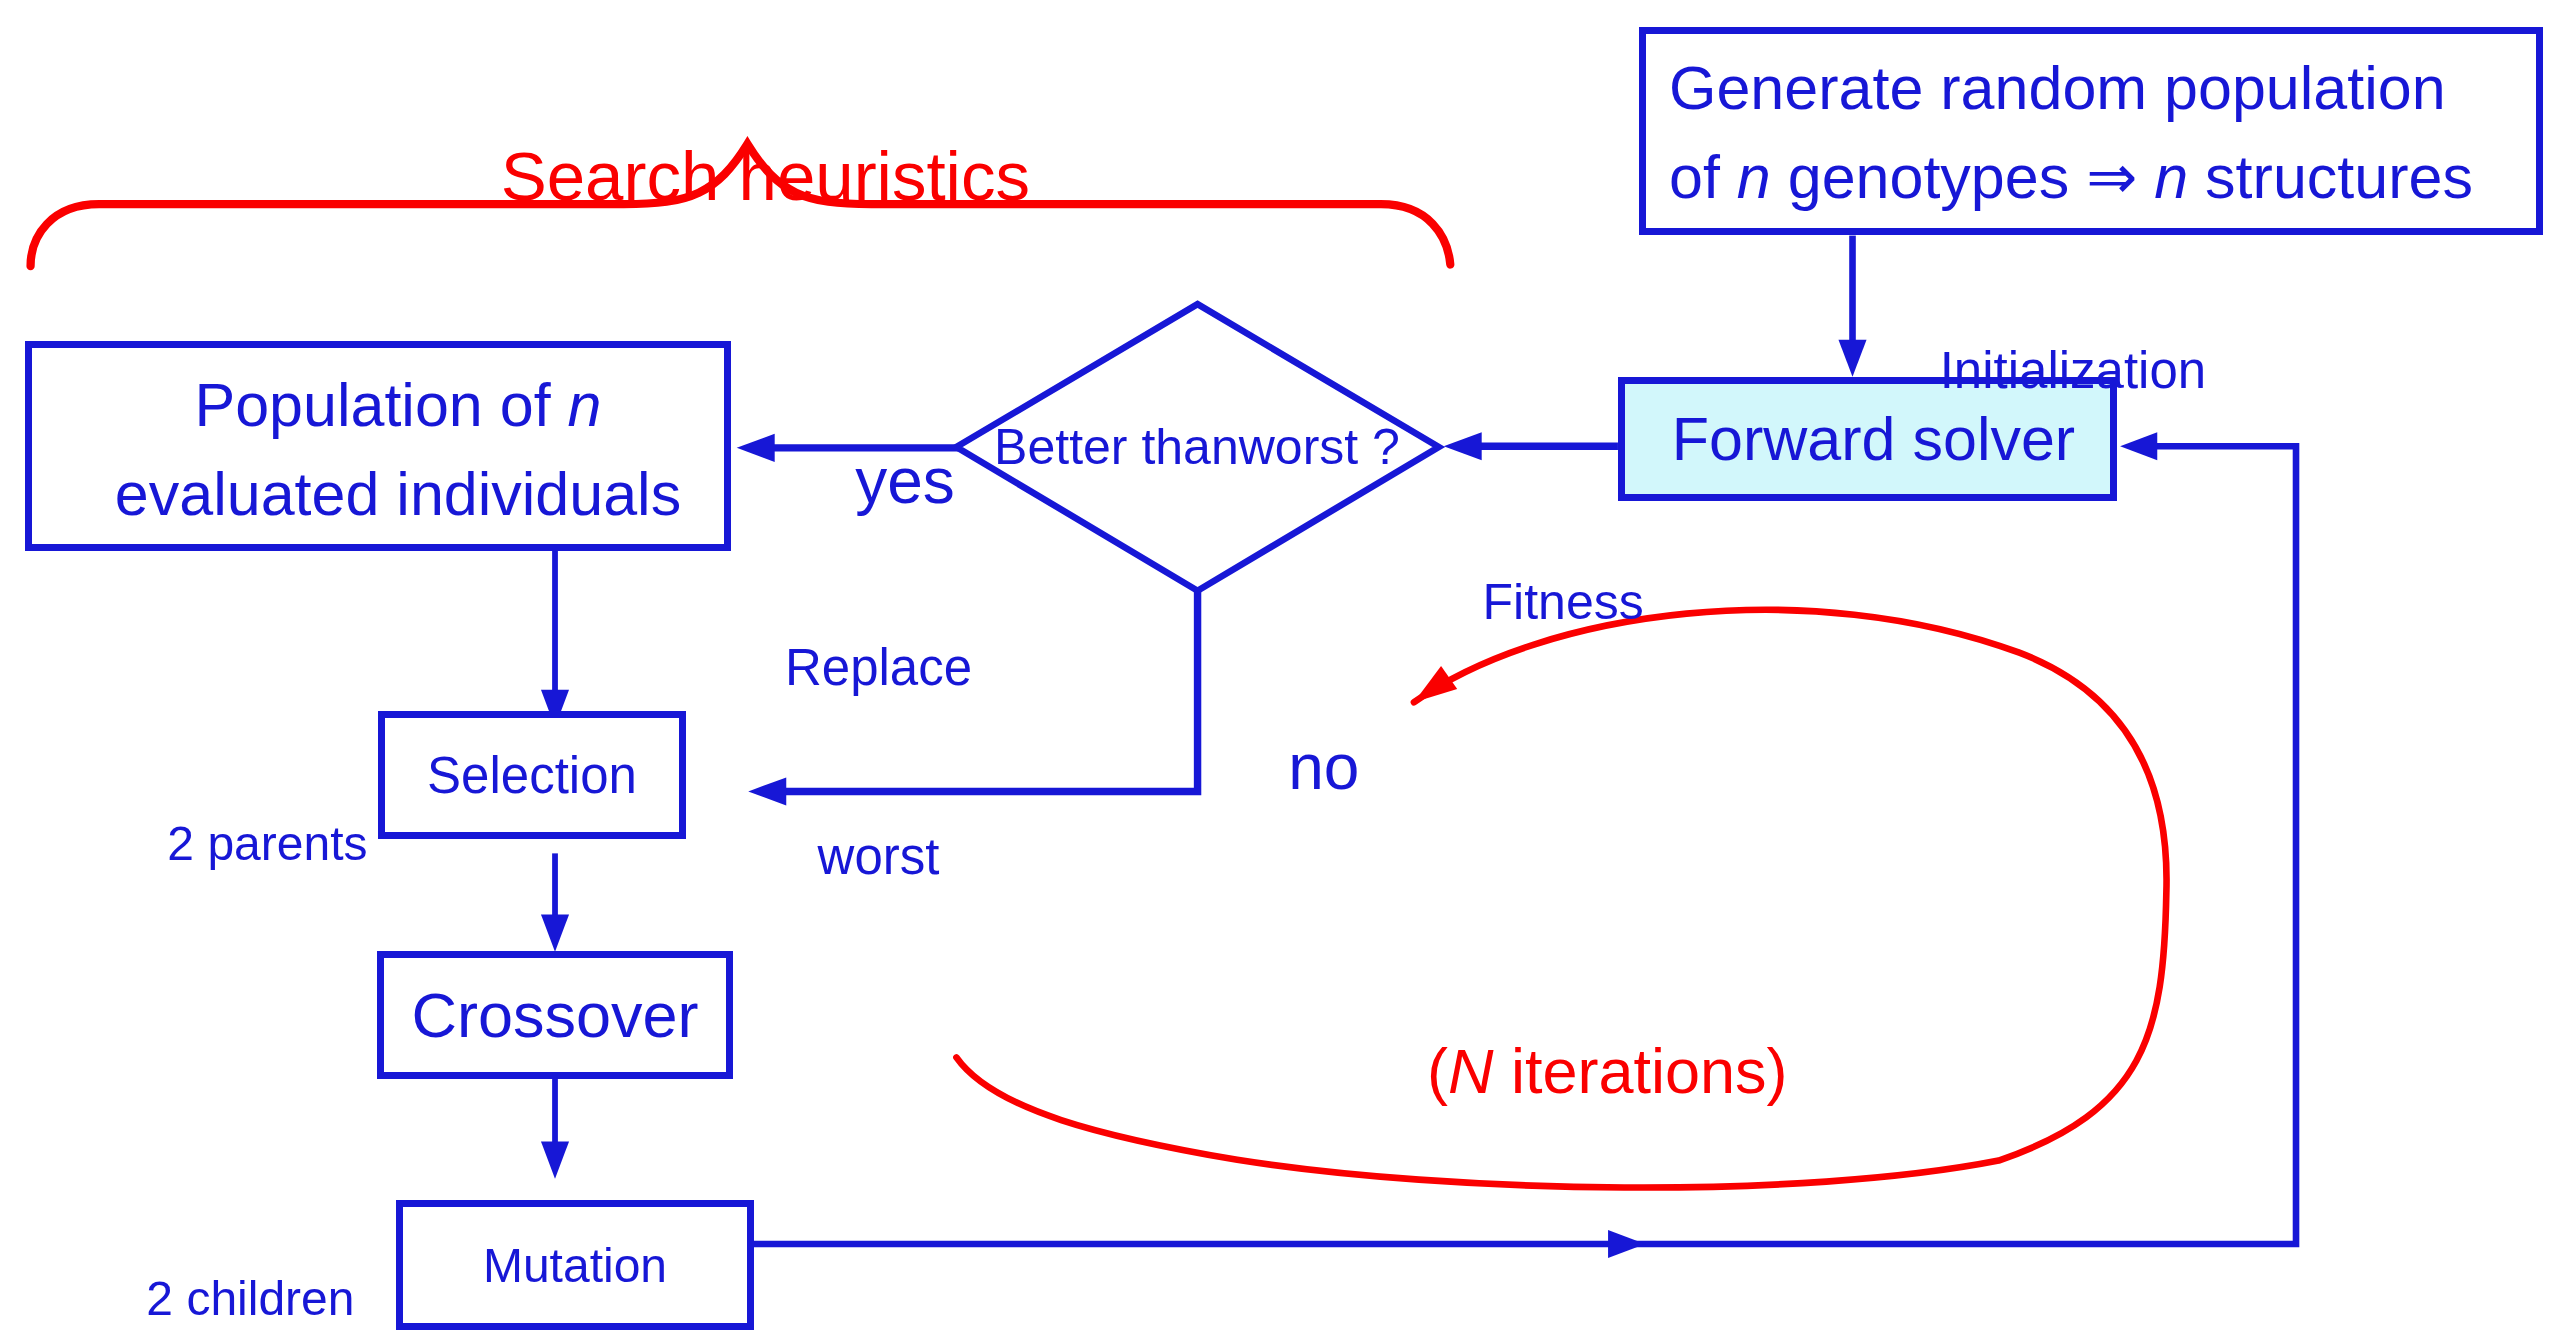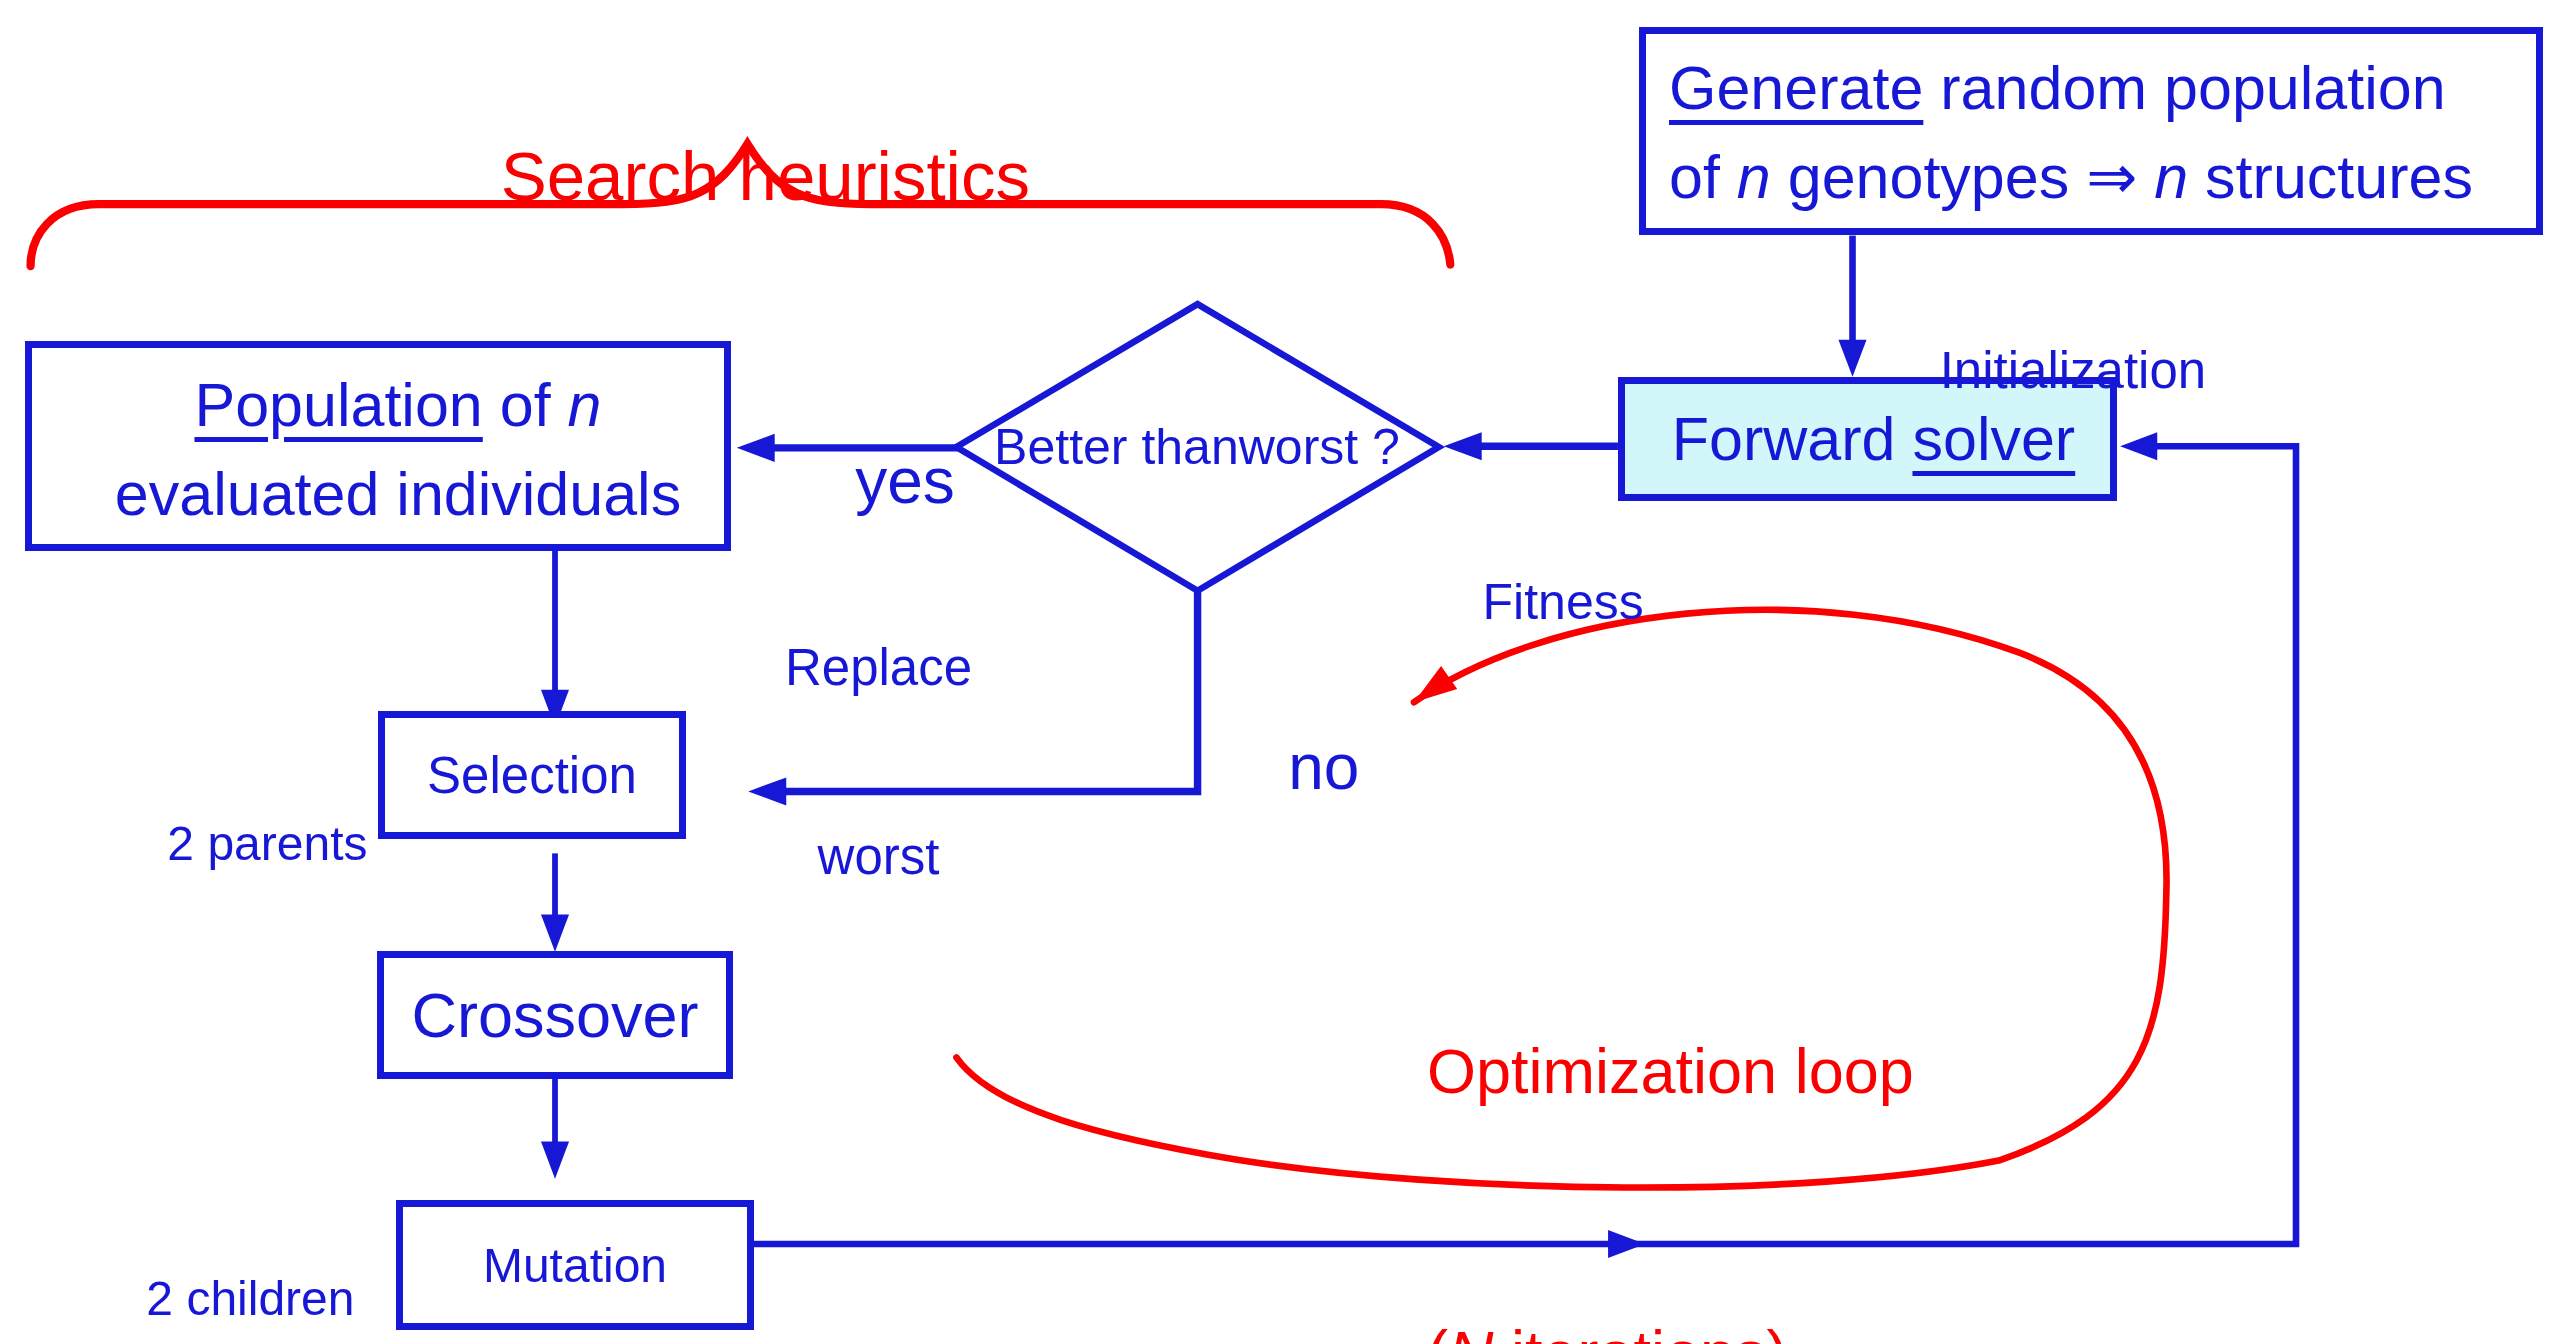--- a/index.html
+++ b/index.html
@@ -31,21 +31,21 @@
   .box {
     position: absolute;
     border: 7.4px solid var(--blue);
     background: #ffffff;
     z-index: 2;
   }
   .box.cyan { background: var(--fill); }
   .center { display: flex; align-items: center; justify-content: center; }
   .lbl { position: absolute; z-index: 3; white-space: pre; }
   .line { white-space: pre; display: block; }
-  .u { text-decoration: underline; text-decoration-thickness: 5px; text-underline-offset: 10.7px; }
+  .u { text-decoration-thickness: 5px; text-underline-offset: 10.7px; }
   .i { font-style: italic; }
   .red { color: var(--red); }
 
   #generate-box   { left: 1639px; top: 27px;  width: 904px; height: 208px; font-size: 61px; line-height: 89px; padding: 10px 0 0 23px; }
   #population-box { left: 25px;   top: 341px; width: 706px;  height: 210px; font-size: 61px; line-height: 89px; padding: 13.2px 0 0 40px; text-align: center; }
   #forward-box    { left: 1618px; top: 377px; width: 499px;  height: 124px; font-size: 61px; padding-left: 12px; }
   #selection-box  { left: 378px;  top: 711px; width: 308px;  height: 128px; font-size: 51px; }
   #crossover-box  { left: 377px;  top: 951px; width: 356px; height: 128px; font-size: 63px; }
   #mutation-box   { left: 396px;  top: 1179px; width: 358px; height: 130px; font-size: 48px; margin-top: 21px; }
 
@@ -179,18 +179,17 @@
     <span>Crossover</span>
   </div>
   <div class="lbl" id="two-children">
     <span>2 children</span>
   </div>
   <div class="box center" id="mutation-box">
     <span>Mutation</span>
   </div>
 
   <div class="lbl red" id="loop-label">
-    <span class="line">Optimization loop</span>
     <span class="line"><span>(</span><span class="i">N</span><span> iterations)</span></span>
   </div>
 
 </div>
 
 
 </body></html>

